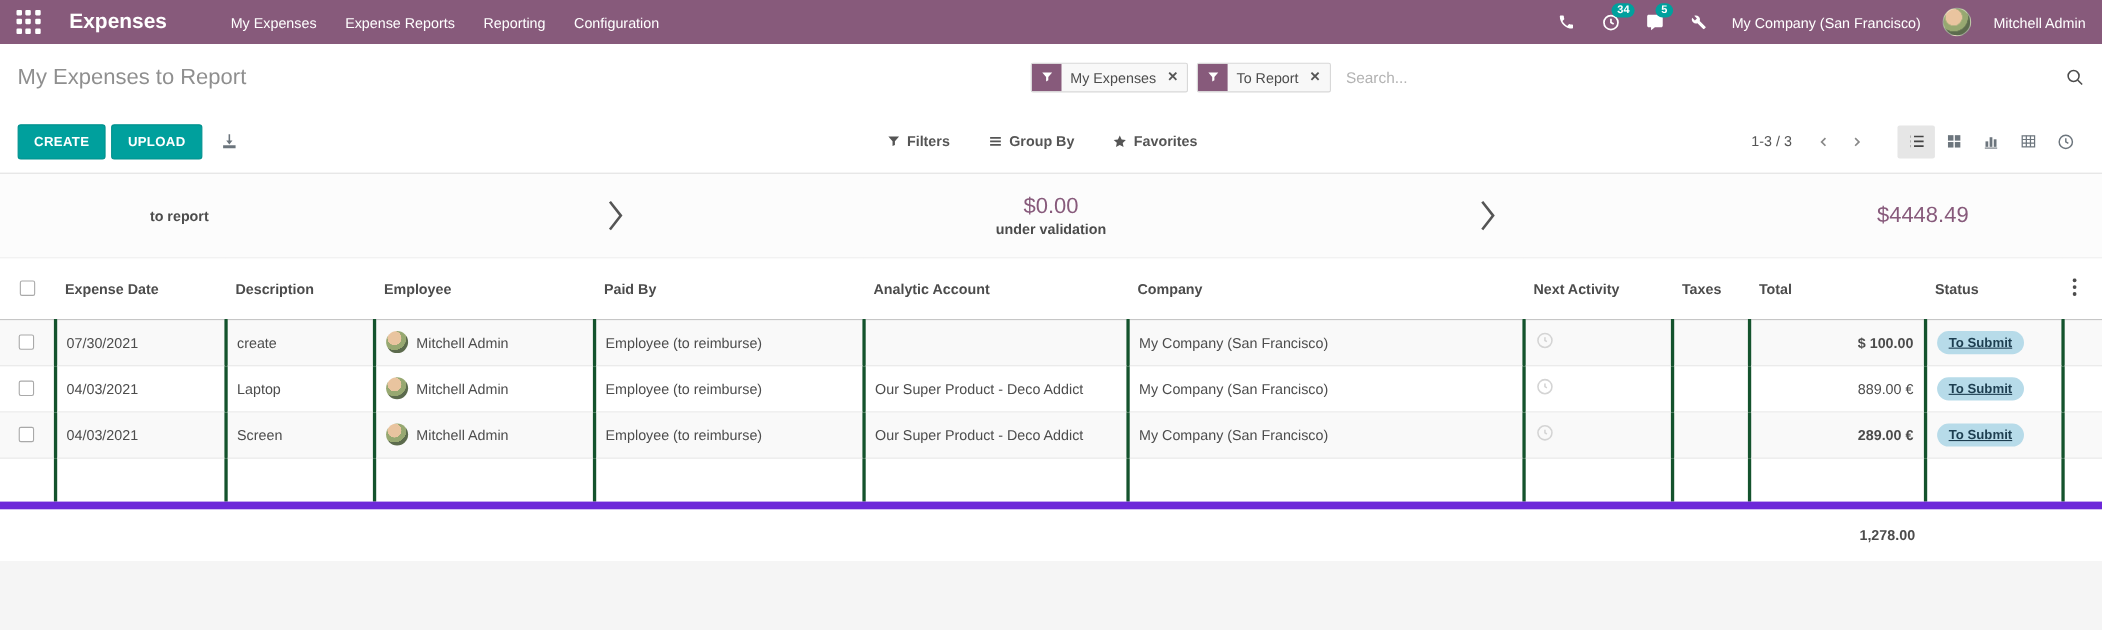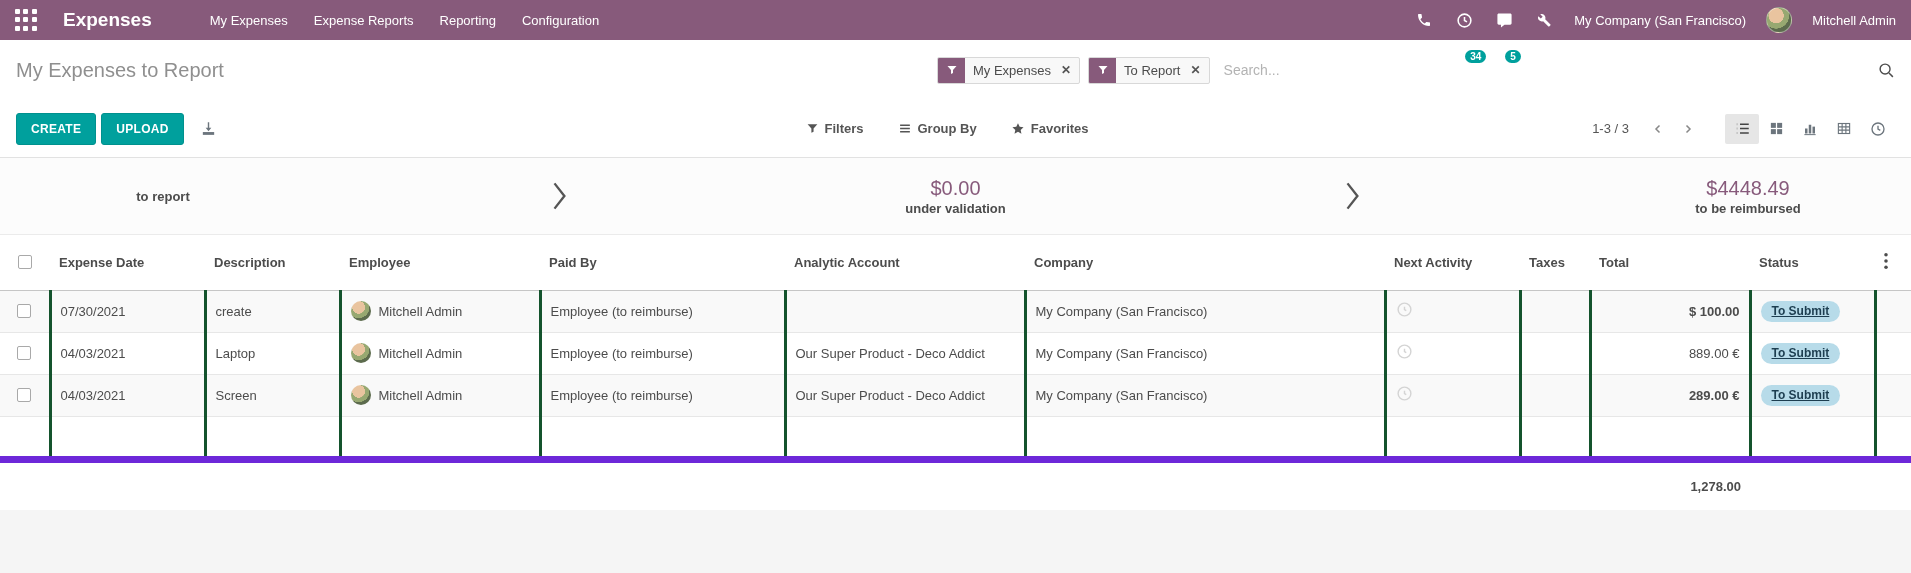--- a/index.html
+++ b/index.html
@@ -13,21 +13,21 @@
     gap:3px; cursor:pointer; margin-right:26px; }
   .apps i { width:5px; height:5px; background:#fff; border-radius:1px; }
   .app-title { font-size:19px; font-weight:bold; margin-right:58px; cursor:pointer; }
   .topmenu { display:flex; gap:26px; font-size:13px; }
   .topmenu .item { cursor:pointer; padding:4px 0; }
   .top-right { margin-left:auto; display:flex; align-items:center; gap:20px; }
   .sysicon { position:relative; width:20px; height:20px; display:flex;
     align-items:center; justify-content:center; cursor:pointer; }
   .sysicon svg { display:block; }
   .badge-pill { position:absolute; top:-7px; left:11px; background:#00A09D; color:#fff;
-    font-size:10px; font-weight:bold; border-radius:9px; padding:1px 5px; line-height:11px;margin-top:47px; }
+    font-size:10px; font-weight:bold; border-radius:9px; padding:1px 5px; line-height:11px; }
   .company-name, .user-name { font-size:13px; cursor:pointer; white-space:nowrap; }
   .avatar { width:26px; height:26px; border-radius:50%;
     background:radial-gradient(circle at 38% 32%, #e9c49f 0 34%, #97a871 35% 58%, #5c6b4d 59%);
     border:1px solid rgba(255,255,255,.4); cursor:pointer; }
 
   
   .cp-row1 { height:60px; display:flex; align-items:center; padding:0 16px; }
   .breadcrumb { font-size:20px; color:#8f8f8f; cursor:pointer; }
   .searchview { margin-left:auto; display:flex; align-items:center; width:958px; }
   .facet { display:flex; align-items:stretch; border:1px solid #d8d8d8; border-radius:2px;
@@ -270,21 +270,20 @@
     <div class="stat-amount">$0.00</div>
     <div class="stat-label">under validation</div>
   </div>
   <div class="dash-chevron">
     <svg width="22" height="36" viewBox="0 0 24 40" fill="none" stroke="#555" stroke-width="2.6">
         <path d="M7 6l11 14L7 34"></path>
       </svg>
   </div>
   <div class="stat">
     <div class="stat-amount">$4448.49</div>
-    <div class="stat-label">to be reimbursed</div>
   </div>
 </div>
 
 <table class="list">
   <colgroup>
     <col style="width:50px">
       <col style="width:155px">
       <col style="width:135px">
     <col style="width:200px">
       <col style="width:245px">

